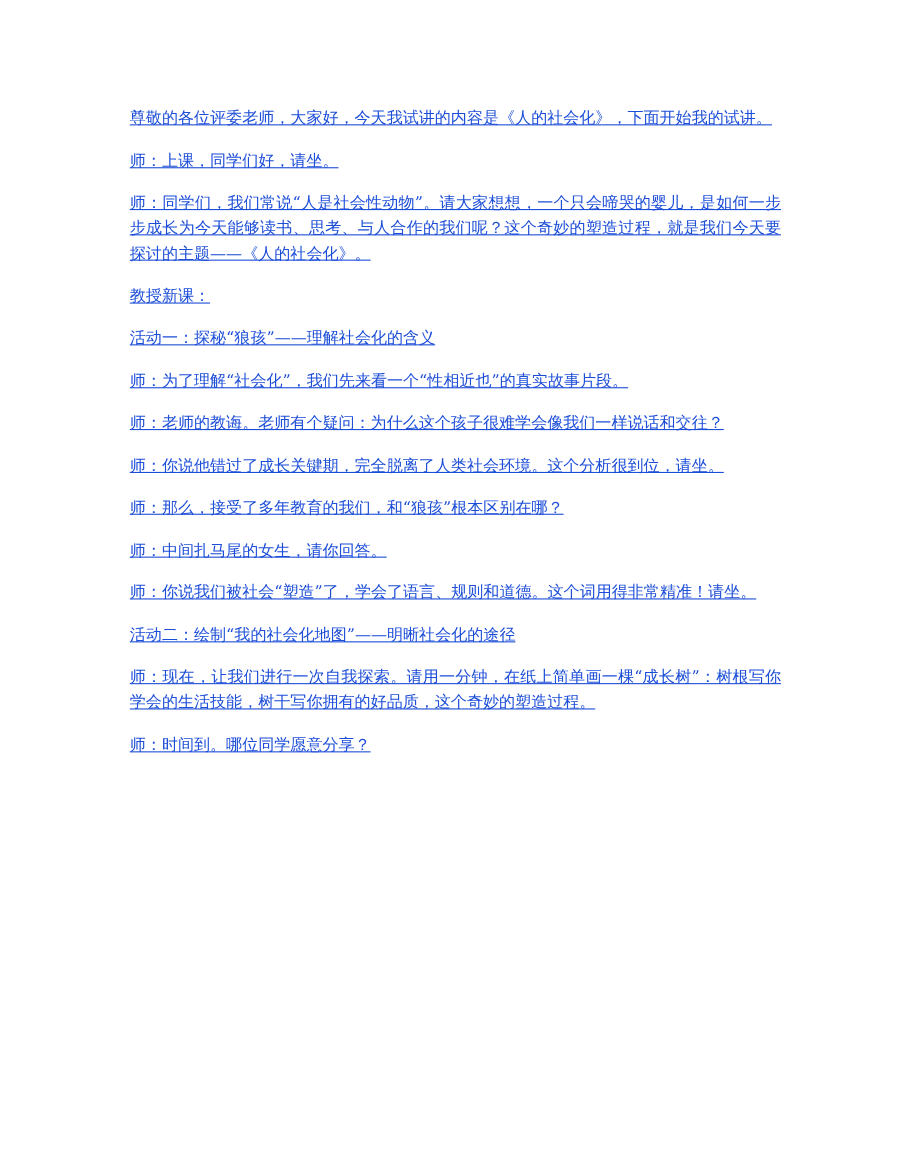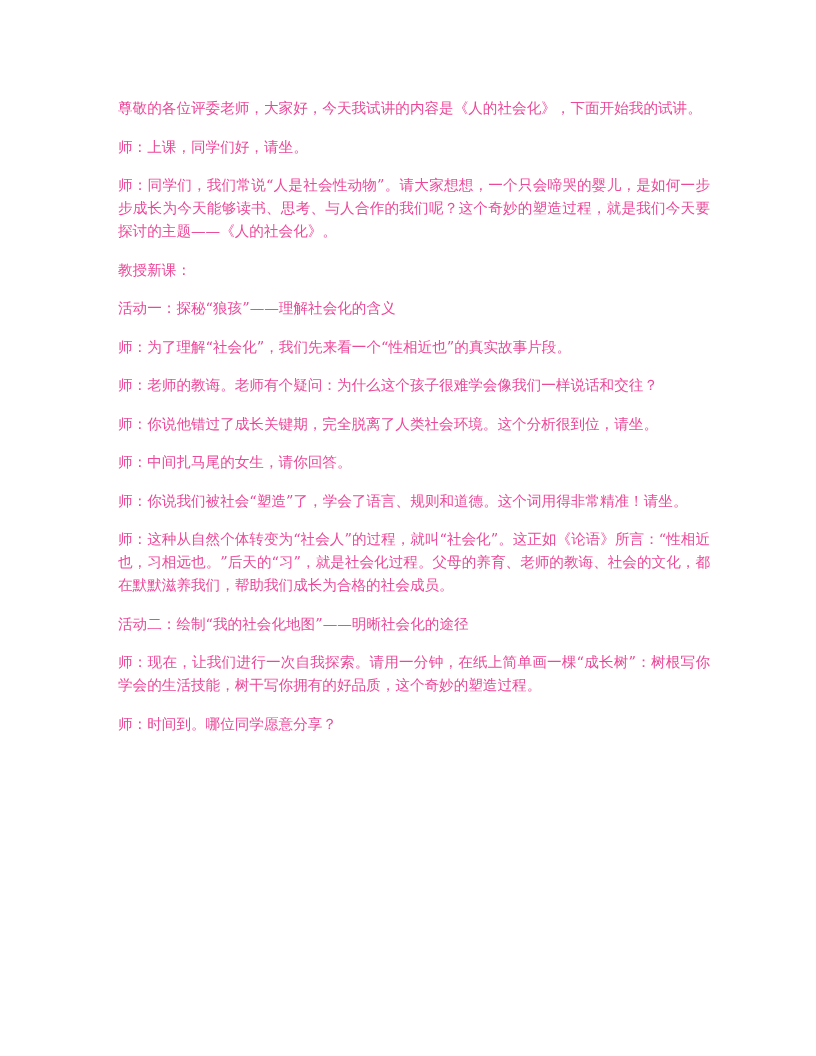--- a/index.html
+++ b/index.html
@@ -5,35 +5,36 @@
   html, body { margin: 0; padding: 0; background: #ffffff; }
   body { width: 816px; height: 1056px; position: relative; overflow: hidden; }
   .page {
     position: absolute;
     left: 118px;
     top: 96px;
     width: 592px;
     font-family: "DejaVu Serif", "Liberation Serif", serif;
     font-size: 14.6px;
     line-height: 23px;
-    color: #ec4899;
+    color: #1d4ed8;
+    text-decoration: underline;
   }
   .para { margin: 0 0 15.5px 0; text-align: justify; word-break: break-all; }
 </style>
 </head>
 <body>
 
 <div class="page">
   <p class="para">尊敬的各位评委老师，大家好，今天我试讲的内容是《人的社会化》，下面开始我的试讲。</p>
   <p class="para">师：上课，同学们好，请坐。</p>
   <p class="para">师：同学们，我们常说“人是社会性动物”。请大家想想，一个只会啼哭的婴儿，是如何一步步成长为今天能够读书、思考、与人合作的我们呢？这个奇妙的塑造过程，就是我们今天要探讨的主题——《人的社会化》。</p>
   <p class="para">教授新课：</p>
   <p class="para">活动一：探秘“狼孩”——理解社会化的含义</p>
   <p class="para">师：为了理解“社会化”，我们先来看一个“性相近也”的真实故事片段。</p>
   <p class="para">师：老师的教诲。老师有个疑问：为什么这个孩子很难学会像我们一样说话和交往？</p>
   <p class="para">师：你说他错过了成长关键期，完全脱离了人类社会环境。这个分析很到位，请坐。</p>
+  <p class="para">师：那么，接受了多年教育的我们，和“狼孩”根本区别在哪？</p>
   <p class="para">师：中间扎马尾的女生，请你回答。</p>
   <p class="para">师：你说我们被社会“塑造”了，学会了语言、规则和道德。这个词用得非常精准！请坐。</p>
-  <p class="para">师：这种从自然个体转变为“社会人”的过程，就叫“社会化”。这正如《论语》所言：“性相近也，习相远也。”后天的“习”，就是社会化过程。父母的养育、老师的教诲、社会的文化，都在默默滋养我们，帮助我们成长为合格的社会成员。</p>
   <p class="para">活动二：绘制“我的社会化地图”——明晰社会化的途径</p>
   <p class="para">师：现在，让我们进行一次自我探索。请用一分钟，在纸上简单画一棵“成长树”：树根写你学会的生活技能，树干写你拥有的好品质，这个奇妙的塑造过程。</p>
   <p class="para">师：时间到。哪位同学愿意分享？</p>
 </div>
 
 </body></html>

